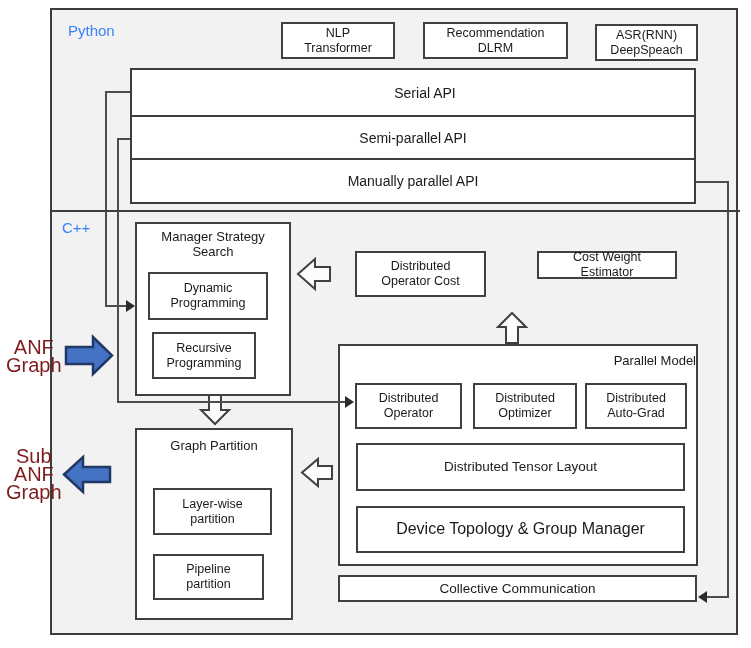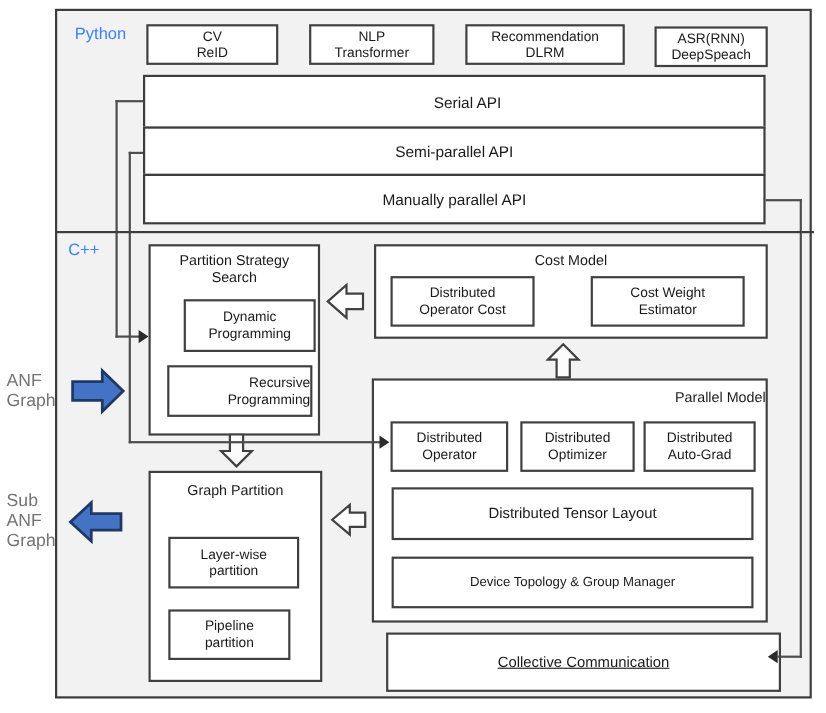--- a/index.html
+++ b/index.html
@@ -24,38 +24,34 @@
   .bigbox .ttl{display:block;padding-top:5px;font-size:13px;}
   .bar{
     position:absolute;background:#ffffff;border:2px solid #3d3d3d;box-sizing:border-box;
     display:flex;align-items:center;justify-content:center;font-size:14px;z-index:2;
   }
   .seclabel{position:absolute;font-size:15px;color:#3b82f6;z-index:5;}
   .conn{position:absolute;background:#4d4d4d;z-index:3;}
   .head-r{position:absolute;width:0;height:0;border-top:6px solid transparent;border-bottom:6px solid transparent;border-left:9px solid #2b2b2b;z-index:3;}
   .head-l{position:absolute;width:0;height:0;border-top:6px solid transparent;border-bottom:6px solid transparent;border-right:9px solid #2b2b2b;z-index:3;}
   .arr{position:absolute;z-index:2;}
-  .iolabel{position:absolute;font-size:16px;line-height:18px;z-index:5;color:#737373;}
+  .iolabel{position:absolute;font-size:20px;line-height:18px;z-index:5;color:#7f1d1d;text-align:center;}
   .b-line{display:block;}
 </style>
 </head>
 <body>
 
 <div class="stage">
 
   <div class="frame"></div>
   <div class="divider"></div>
 
   <div class="seclabel" style="left:68px;top:22px;">Python</div>
   <div class="seclabel" style="left:62px;top:219px;">C++</div>
 
-  <div class="box" style="left:133px;top:22px;width:120px;height:37px;">
-    <span class="b-line">CV</span>
-    <span class="b-line">ReID</span>
-  </div>
   <div class="box" style="left:281px;top:22px;width:114px;height:37px;">
     <span class="b-line">NLP</span>
     <span class="b-line">Transformer</span>
   </div>
   <div class="box" style="left:423px;top:22px;width:145px;height:37px;">
     <span class="b-line">Recommendation</span>
     <span class="b-line">DLRM</span>
   </div>
   <div class="box" style="left:595px;top:24px;width:103px;height:37px;">
     <span class="b-line">ASR(RNN)</span>
@@ -81,40 +77,37 @@
   <div class="conn" style="left:117px;top:138px;width:2px;height:265px;"></div>
   <div class="conn" style="left:117px;top:401px;width:229px;height:2px;"></div>
   <div class="head-r" style="left:345px;top:396px;"></div>
 
   <div class="conn" style="left:696px;top:181px;width:33px;height:2px;"></div>
   <div class="conn" style="left:727px;top:181px;width:2px;height:417px;"></div>
   <div class="conn" style="left:707px;top:596px;width:22px;height:2px;"></div>
   <div class="head-l" style="left:698px;top:591px;"></div>
 
   <div class="bigbox" style="left:135px;top:222px;width:156px;height:174px;">
-    <span class="ttl">Partition Strategy</span>
+    <span class="ttl">Manager Strategy</span>
     <span class="ttl" style="padding-top:0;">Search</span>
   </div>
-  <div class="box" style="left:167px;top:272px;width:120px;height:48px;">
+  <div class="box" style="left:148px;top:272px;width:120px;height:48px;">
     <span class="b-line">Dynamic</span>
     <span class="b-line">Programming</span>
   </div>
-  <div class="box" style="left:152px;top:332px;width:132px;height:47px;align-items:flex-end;">
+  <div class="box" style="left:152px;top:332px;width:104px;height:47px;">
     <span class="b-line">Recursive</span>
     <span class="b-line">Programming</span>
   </div>
 
-  <div class="bigbox" style="left:340px;top:222px;width:358px;height:86px;">
-    <span class="ttl">Cost Model</span>
-  </div>
   <div class="box" style="left:355px;top:251px;width:131px;height:46px;">
     <span class="b-line">Distributed</span>
     <span class="b-line">Operator Cost</span>
   </div>
-  <div class="box" style="left:537px;top:251px;width:140px;height:46px;">
+  <div class="box" style="left:537px;top:251px;width:140px;height:28px;">
     <span class="b-line">Cost Weight</span>
     <span class="b-line">Estimator</span>
   </div>
 
   <div class="bigbox" style="left:338px;top:344px;width:360px;height:222px;">
     <span class="ttl" style="padding-top:7px;text-align:right;">Parallel Model</span>
   </div>
   <div class="box" style="left:355px;top:383px;width:107px;height:46px;">
     <span class="b-line">Distributed</span>
     <span class="b-line">Operator</span>
@@ -123,25 +116,25 @@
     <span class="b-line">Distributed</span>
     <span class="b-line">Optimizer</span>
   </div>
   <div class="box" style="left:585px;top:383px;width:102px;height:46px;">
     <span class="b-line">Distributed</span>
     <span class="b-line">Auto-Grad</span>
   </div>
   <div class="box" style="left:356px;top:443px;width:329px;height:48px;font-size:13.5px;">
     <span>Distributed Tensor Layout</span>
   </div>
-  <div class="box" style="left:356px;top:506px;width:329px;height:47px;font-size:12px;">
+  <div class="box" style="left:356px;top:506px;width:329px;height:47px;font-size:16px;">
     <span>Device Topology &amp; Group Manager</span>
   </div>
 
-  <div class="box" style="left:351px;top:575px;width:359px;height:54px;font-size:13.5px;text-decoration:underline;">
+  <div class="box" style="left:338px;top:575px;width:359px;height:27px;font-size:13.5px;">
     <span>Collective Communication</span>
   </div>
 
   <div class="bigbox" style="left:135px;top:428px;width:158px;height:192px;">
     <span class="ttl" style="padding-top:8px;">Graph Partition</span>
   </div>
   <div class="box" style="left:153px;top:488px;width:119px;height:47px;">
     <span class="b-line">Layer-wise</span>
     <span class="b-line">partition</span>
   </div>

